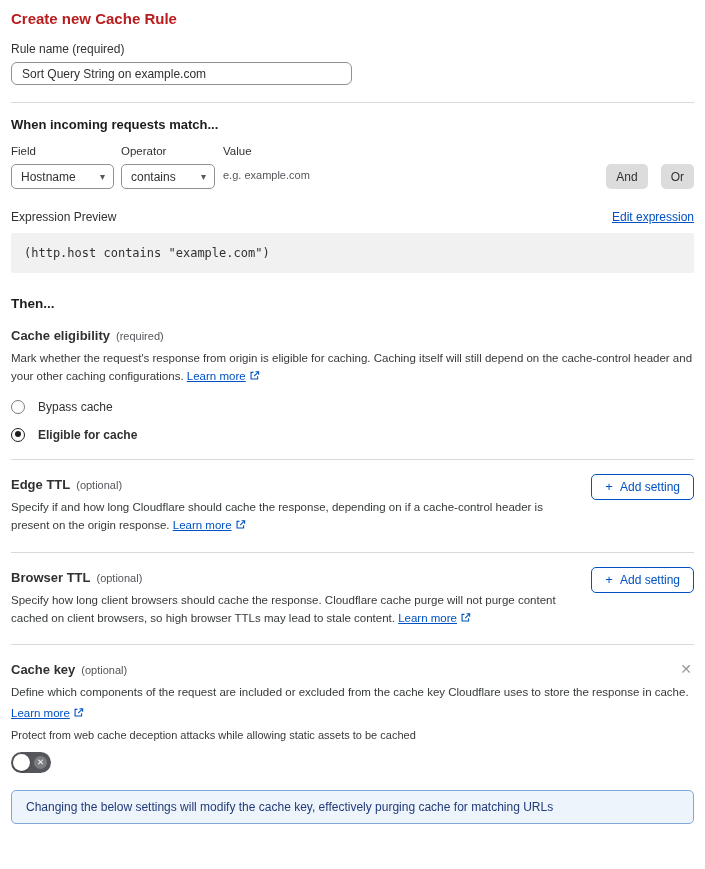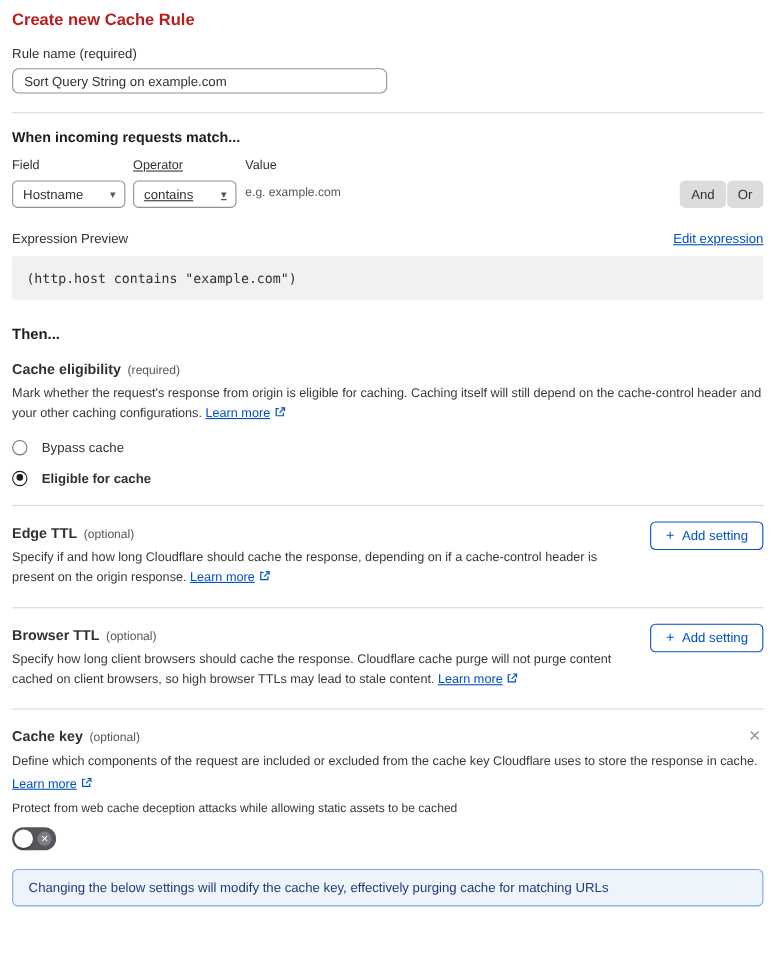--- a/index.html
+++ b/index.html
@@ -29,29 +29,29 @@
   .match-row { display: flex; align-items: flex-start; margin-top: 13px; }
   .match-col { display: flex; flex-direction: column; }
   .mini-label { font-size: 11.5px; color: #313131; margin-bottom: 7px; }
   .select {
     height: 25px; border: 1px solid #8f9196; border-radius: 5px; background: #fff;
     display: flex; align-items: center; justify-content: space-between;
     padding: 0 8px 0 9px; font-size: 12px; color: #313131; cursor: pointer;
   }
   .select .caret { color: #55575c; font-size: 10px; margin-left: 6px; }
   .col-field { width: 103px; margin-right: 7px; }
-  .col-operator { width: 94px; margin-right: 8px; text-decoration: underline; }
+  .col-operator { width: 94px; margin-right: 8px; }
   .col-value { flex: 1; }
   .value-input {
     height: 25px; border: 1px solid #8f9196; border-radius: 5px;
     background: #e8effb; padding: 0 10px; font-size: 12px; color: #313131; width: 100%;
     font-family: "Liberation Sans", sans-serif;
   }
   .andor {
-    margin-left: 1px; margin-top: 19px; height: 25px;
+    margin-left: 13px; margin-top: 19px; height: 25px;
     background: #dcdcdc; border: none; border-radius: 5px;
     font-size: 12px; color: #313131; padding: 0 10px; cursor: pointer;
     font-family: "Liberation Sans", sans-serif;
   }
   .value-helper { font-size: 11px; color: #56565c; margin-top: 5px; }
 
   .expr-row { display: flex; justify-content: space-between; align-items: flex-end; margin-top: 21px; }
   .expr-label { font-size: 12px; color: #313131; }
   a.link { color: #0051c3; text-decoration: underline; cursor: pointer; }
   .edit-link { font-size: 12px; }

